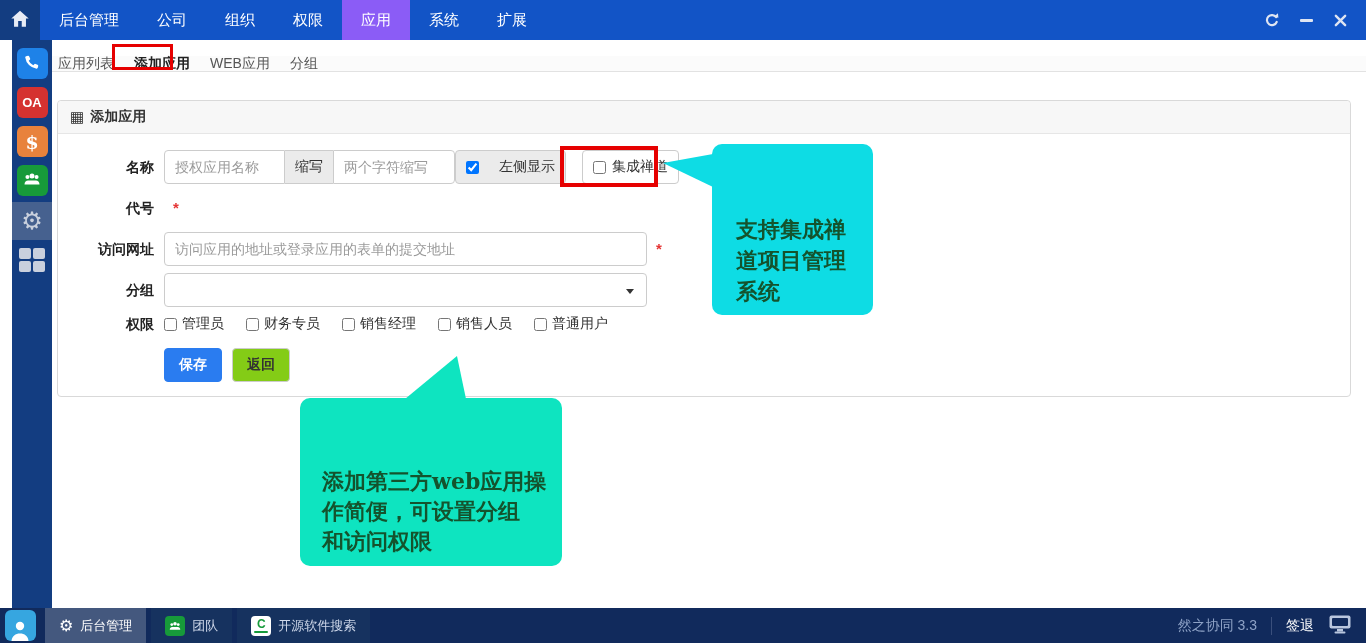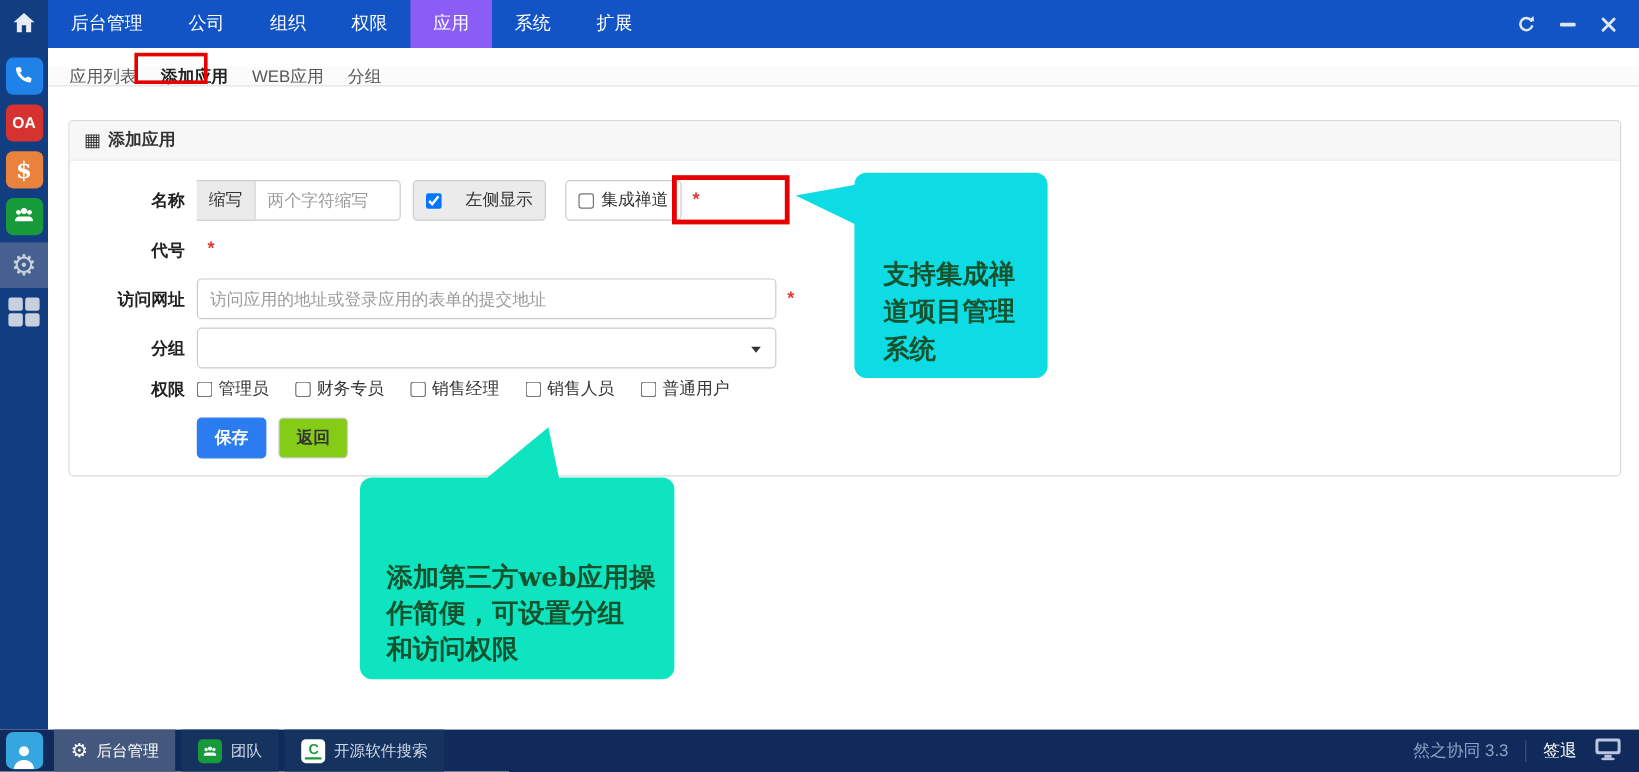--- a/index.html
+++ b/index.html
@@ -10,21 +10,21 @@
   .topbar { position:absolute; left:0; top:0; width:1366px; height:40px; background:#1254c6; display:flex; align-items:stretch; z-index:20; }
   .home-block { width:40px; height:40px; background:#133d81; display:flex; align-items:center; justify-content:center; flex:0 0 40px; }
   .nav-item { color:#fff; font-size:15px; line-height:40px; padding:0 19px; cursor:pointer; }
   .nav-item.active { background:#8b5cf6; }
   .topbar-spacer { flex:1; }
   .win-controls { display:flex; align-items:center; gap:14px; padding-right:16px; }
   .win-btn { width:20px; height:20px; display:flex; align-items:center; justify-content:center; cursor:pointer; }
   .min-bar { width:13px; height:3px; background:#dfe5f2; border-radius:1px; }
 
   
-  .sidebar { position:absolute; left:0; top:40px; width:40px; height:568px; background:#133d81; z-index:15; }
+  .sidebar { position:absolute; left:12px; top:40px; width:40px; height:568px; background:#133d81; z-index:15; }
   .side-tile { width:31px; height:31px; border-radius:6px; margin:8px auto 0 auto; display:flex; align-items:center; justify-content:center; color:#fff; cursor:pointer; }
   .tile-phone { background:#1e82e8; }
   .tile-oa { background:#d53230; font-size:13px; font-weight:bold; }
   .tile-dollar { background:#e8823c; font-size:19px; font-weight:bold; font-family:"DejaVu Serif",serif; }
   .tile-team { background:#179a3a; }
   .side-row-active { margin-top:6px; width:40px; height:38px; background:#46618f; display:flex; align-items:center; justify-content:center; cursor:pointer; }
   .gear-glyph { font-family:"DejaVu Sans",sans-serif; font-size:24px; color:#c9d0dd; line-height:1; }
   .grid-icon { margin:8px auto 0 auto; width:26px; height:24px; display:grid; grid-template-columns:12px 12px; grid-template-rows:11px 11px; gap:2px; cursor:pointer; }
   .grid-icon span { background:#c9d0dd; border-radius:2px; }
 
@@ -42,21 +42,21 @@
 
   .form { padding-top:16px; }
   .form-row { display:flex; margin-bottom:7px; align-items:flex-start; }
   .form-label { width:106px; text-align:right; padding-right:10px; font-weight:bold; color:#222; line-height:34px; flex:0 0 106px; font-size:14px; }
   .ctl { height:34px; border:1px solid #ccc; border-radius:4px; font-size:14px; padding:0 10px; color:#333; background:#fff; font-family:"Liberation Sans","DejaVu Sans",sans-serif; }
   .ctl::placeholder { color:#9a9a9a; opacity:1; }
   .w-name { width:121px; border-radius:4px 0 0 4px; }
   .addon { height:34px; background:#ebebeb; border:1px solid #ccc; display:flex; align-items:center; padding:0 10px; font-size:14px; color:#333; gap:6px; }
   .addon-abbr { border-left:none; border-right:none; }
   .w-abbr { width:122px; border-radius:0 4px 4px 0; }
-  .addon-left { margin-left:10px; border-radius:4px;gap:20px; }
+  .addon-left { margin-left:0; border-radius:4px;gap:20px; }
   .addon-zentao { margin-left:16px; border-radius:4px; background:#fff; position:relative; }
   .w-full { width:483px; }
   .req { color:#e53434; font-weight:bold; line-height:34px; margin-left:9px; font-size:15px; }
   .select { width:483px; height:34px; border:1px solid #ccc; border-radius:4px; background:#fff; position:relative; cursor:pointer; }
   .select .caret { position:absolute; right:12px; top:15px; width:0; height:0; border-left:4px solid transparent; border-right:4px solid transparent; border-top:5px solid #333; }
   .chk-row { align-items:center; margin-top:6px; }
   .chk-item { display:flex; align-items:center; gap:5px; margin-right:22px; color:#333; font-size:14px; }
   .btn-row { margin-top:14px; }
   .btn { height:34px; border-radius:4px; font-size:14px; padding:0 14px; cursor:pointer; border:1px solid transparent; font-family:inherit;font-weight:bold; }
   .btn-save { background:#2a7cf0; border-color:#2a7cf0; color:#fff; }
@@ -172,20 +172,21 @@
 <div class="content">
   <div class="panel">
     <div class="panel-header">
       <span class="panel-icon">▦</span>
       <span class="panel-title">添加应用</span>
     </div>
     <div class="form">
 
       <div class="form-row">
         <div class="form-label">名称</div>
+        <input class="ctl w-name" type="text" placeholder="授权应用名称" style="">
         <div class="addon addon-abbr">缩写</div>
         <input class="ctl w-abbr" type="text" placeholder="两个字符缩写" style="">
         <div class="addon addon-left">
           <input type="checkbox" checked="" style="">
           <span>左侧显示</span>
         </div>
         <div class="addon addon-zentao">
           <input type="checkbox" style="">
           <span>集成禅道</span>
         </div>

